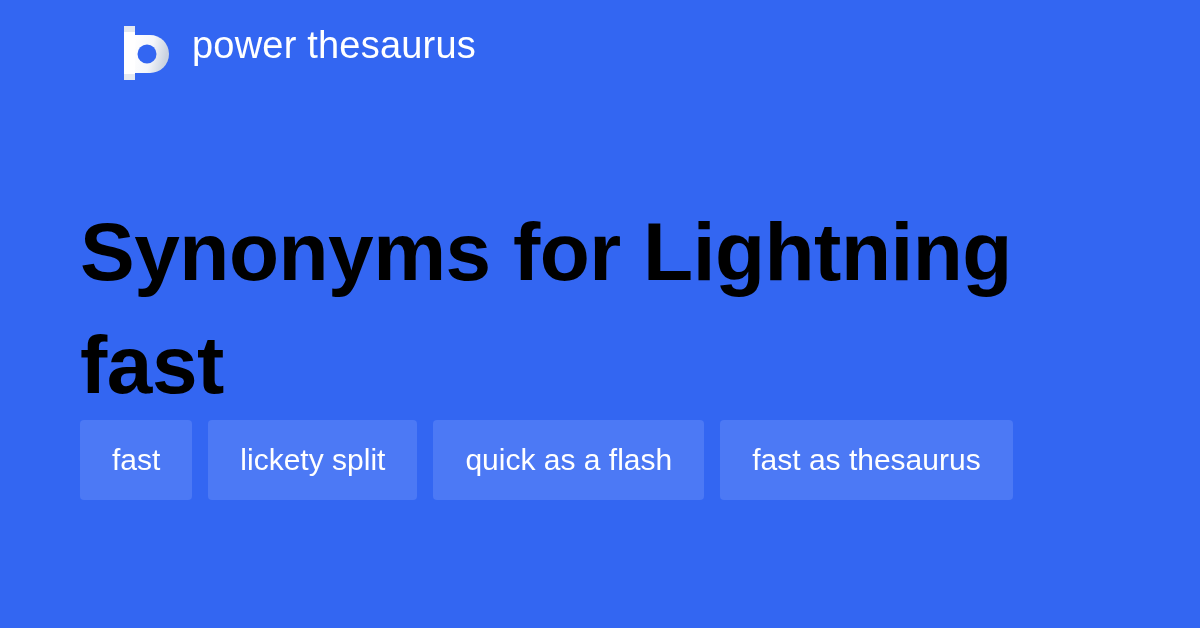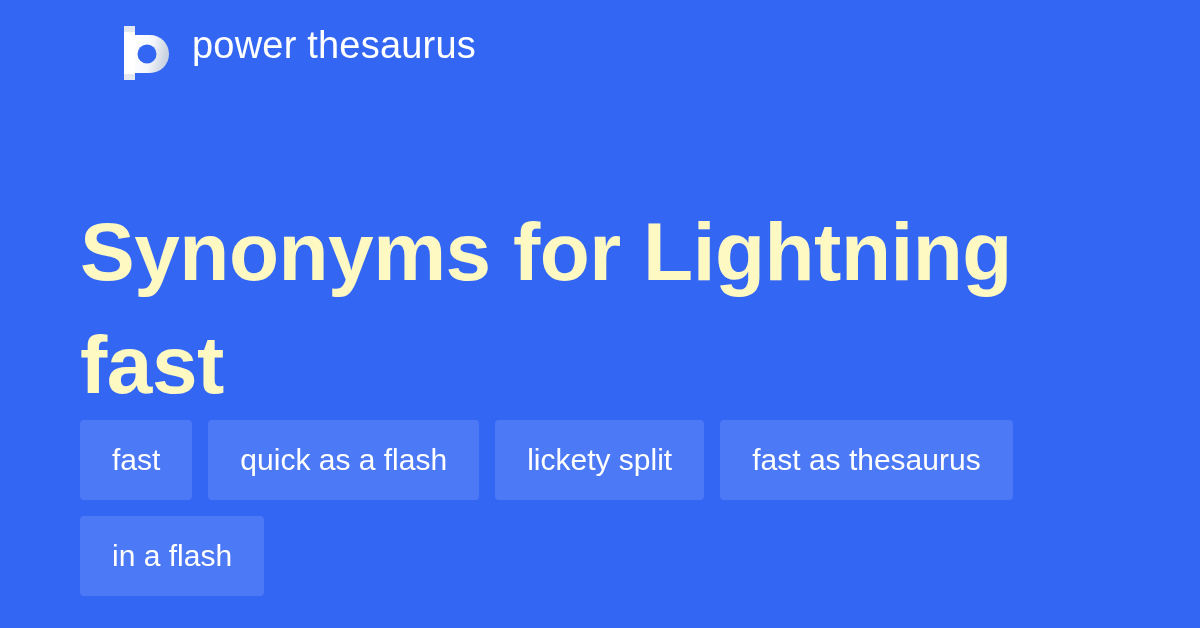--- a/index.html
+++ b/index.html
@@ -55,21 +55,21 @@
     line-height: 1;
     white-space: nowrap;
   }
 
   
   .headline {
     position: absolute;
     left: 80px;
     top: 140px;
     width: 1060px;
-    color: #fef9c3;
+    color: #000000;
     font-size: 82px;
     font-weight: 700;
     line-height: 1.38;
     letter-spacing: -0.5px;
   }
   .headline .hl-line {
     display: block;
     white-space: nowrap;
   }
 
@@ -129,19 +129,18 @@
     <span class="brand-name">power thesaurus</span>
   </div>
 
   <h1 class="headline">
     <span class="hl-line">Synonyms for Lightning</span>
     <span class="hl-line">fast</span>
   </h1>
 
   <div class="chips">
       <div class="chip">fast</div>
+      <div class="chip">lickety split</div>
       <div class="chip">quick as a flash</div>
-      <div class="chip">lickety split</div>
       <div class="chip">fast as thesaurus</div>
-      <div class="chip">in a flash</div>
     </div>
 
 </div>
 
 </body></html>

